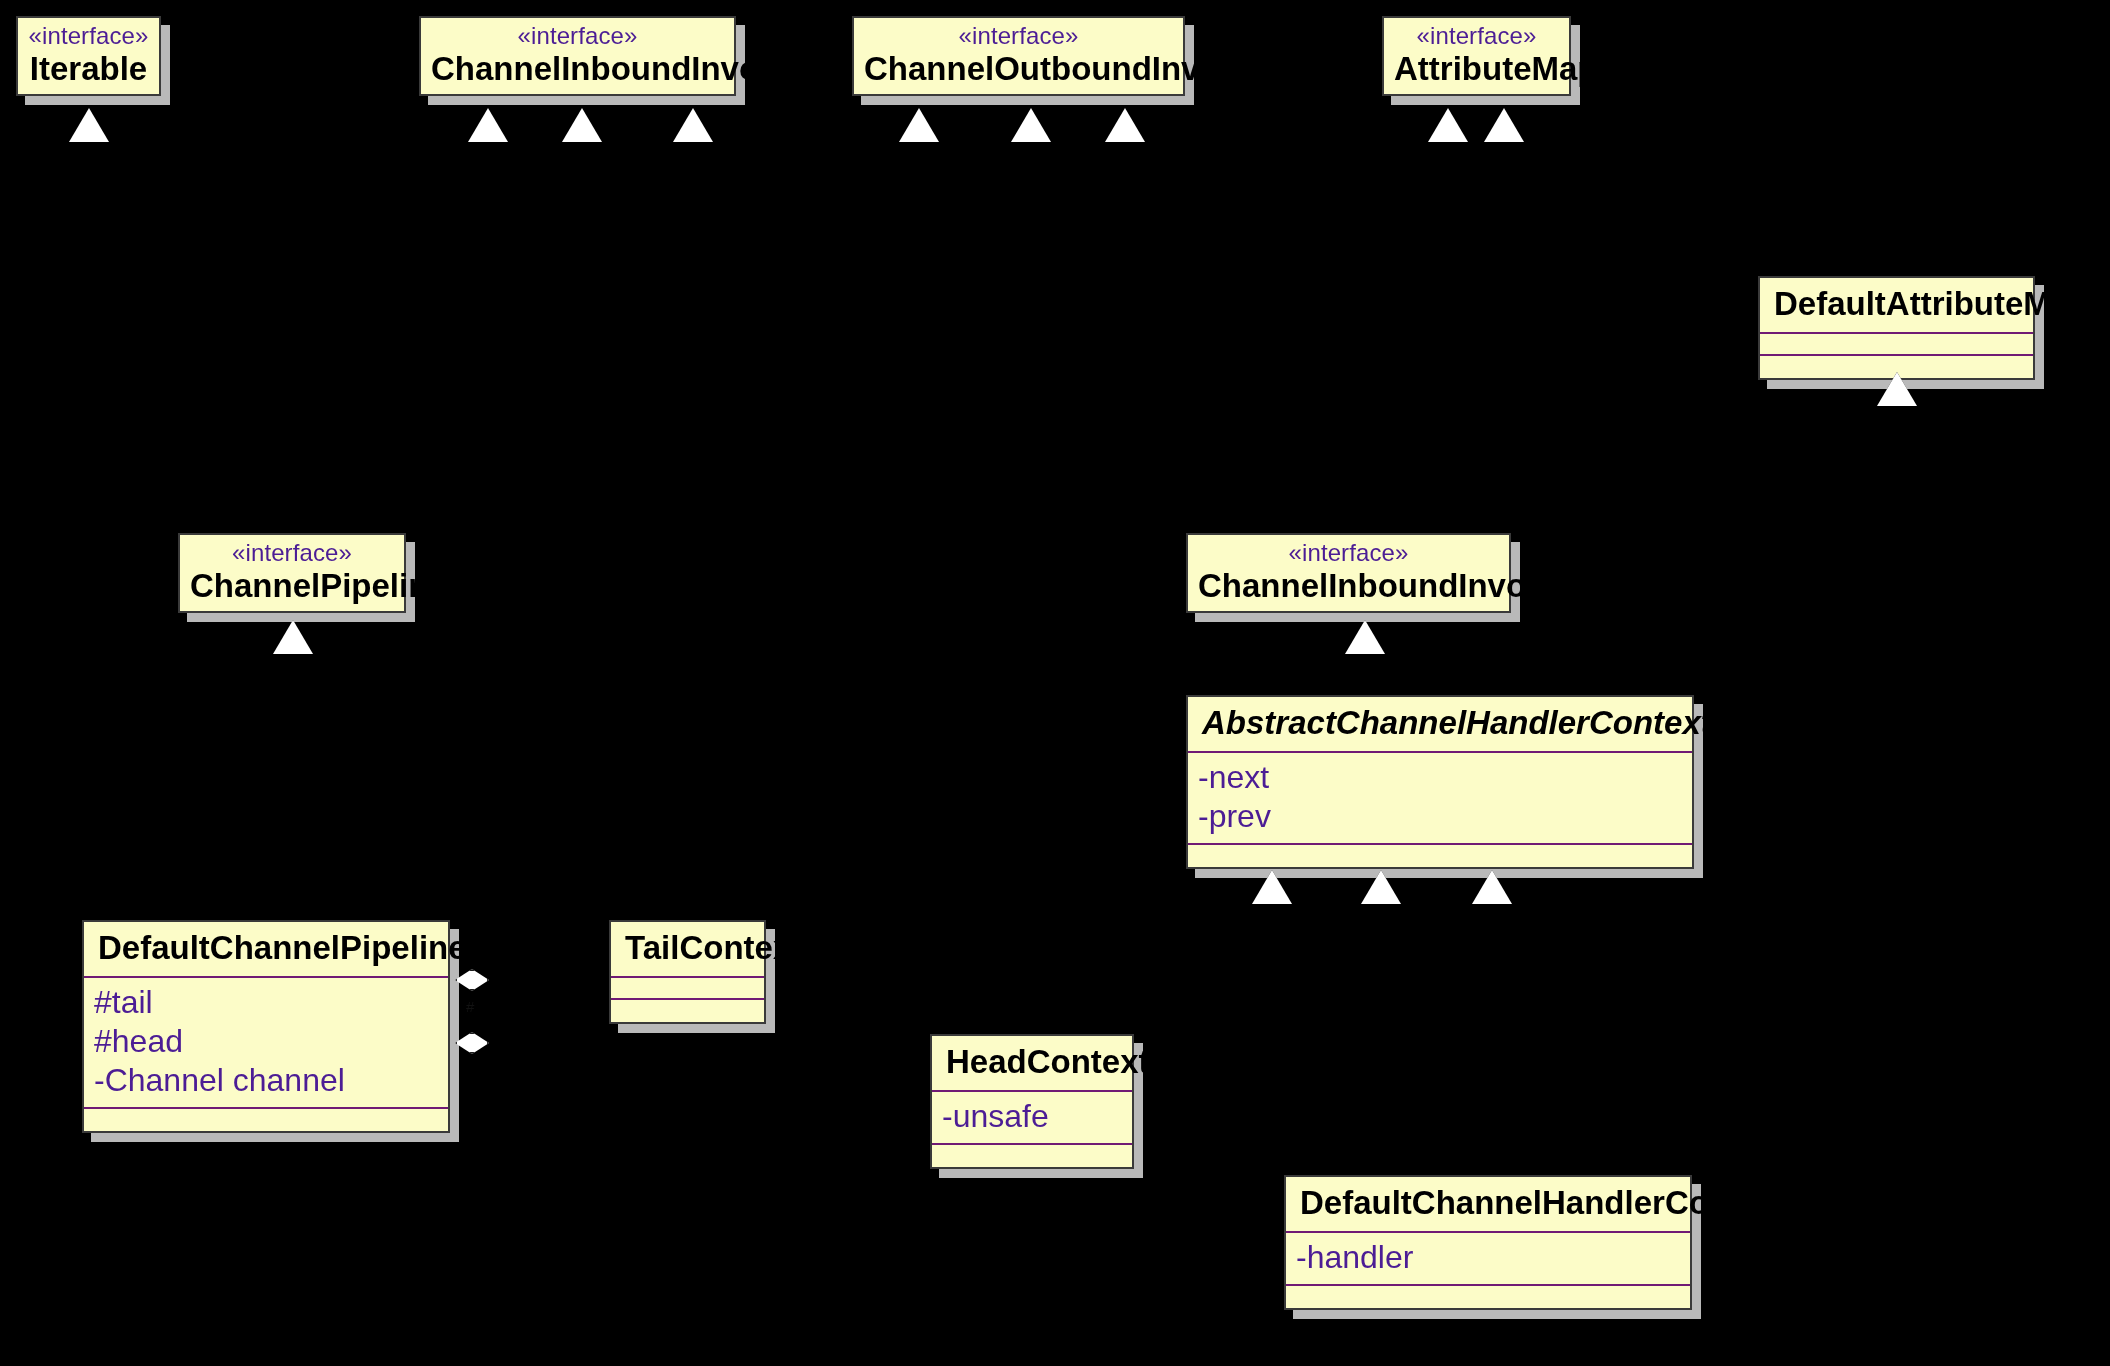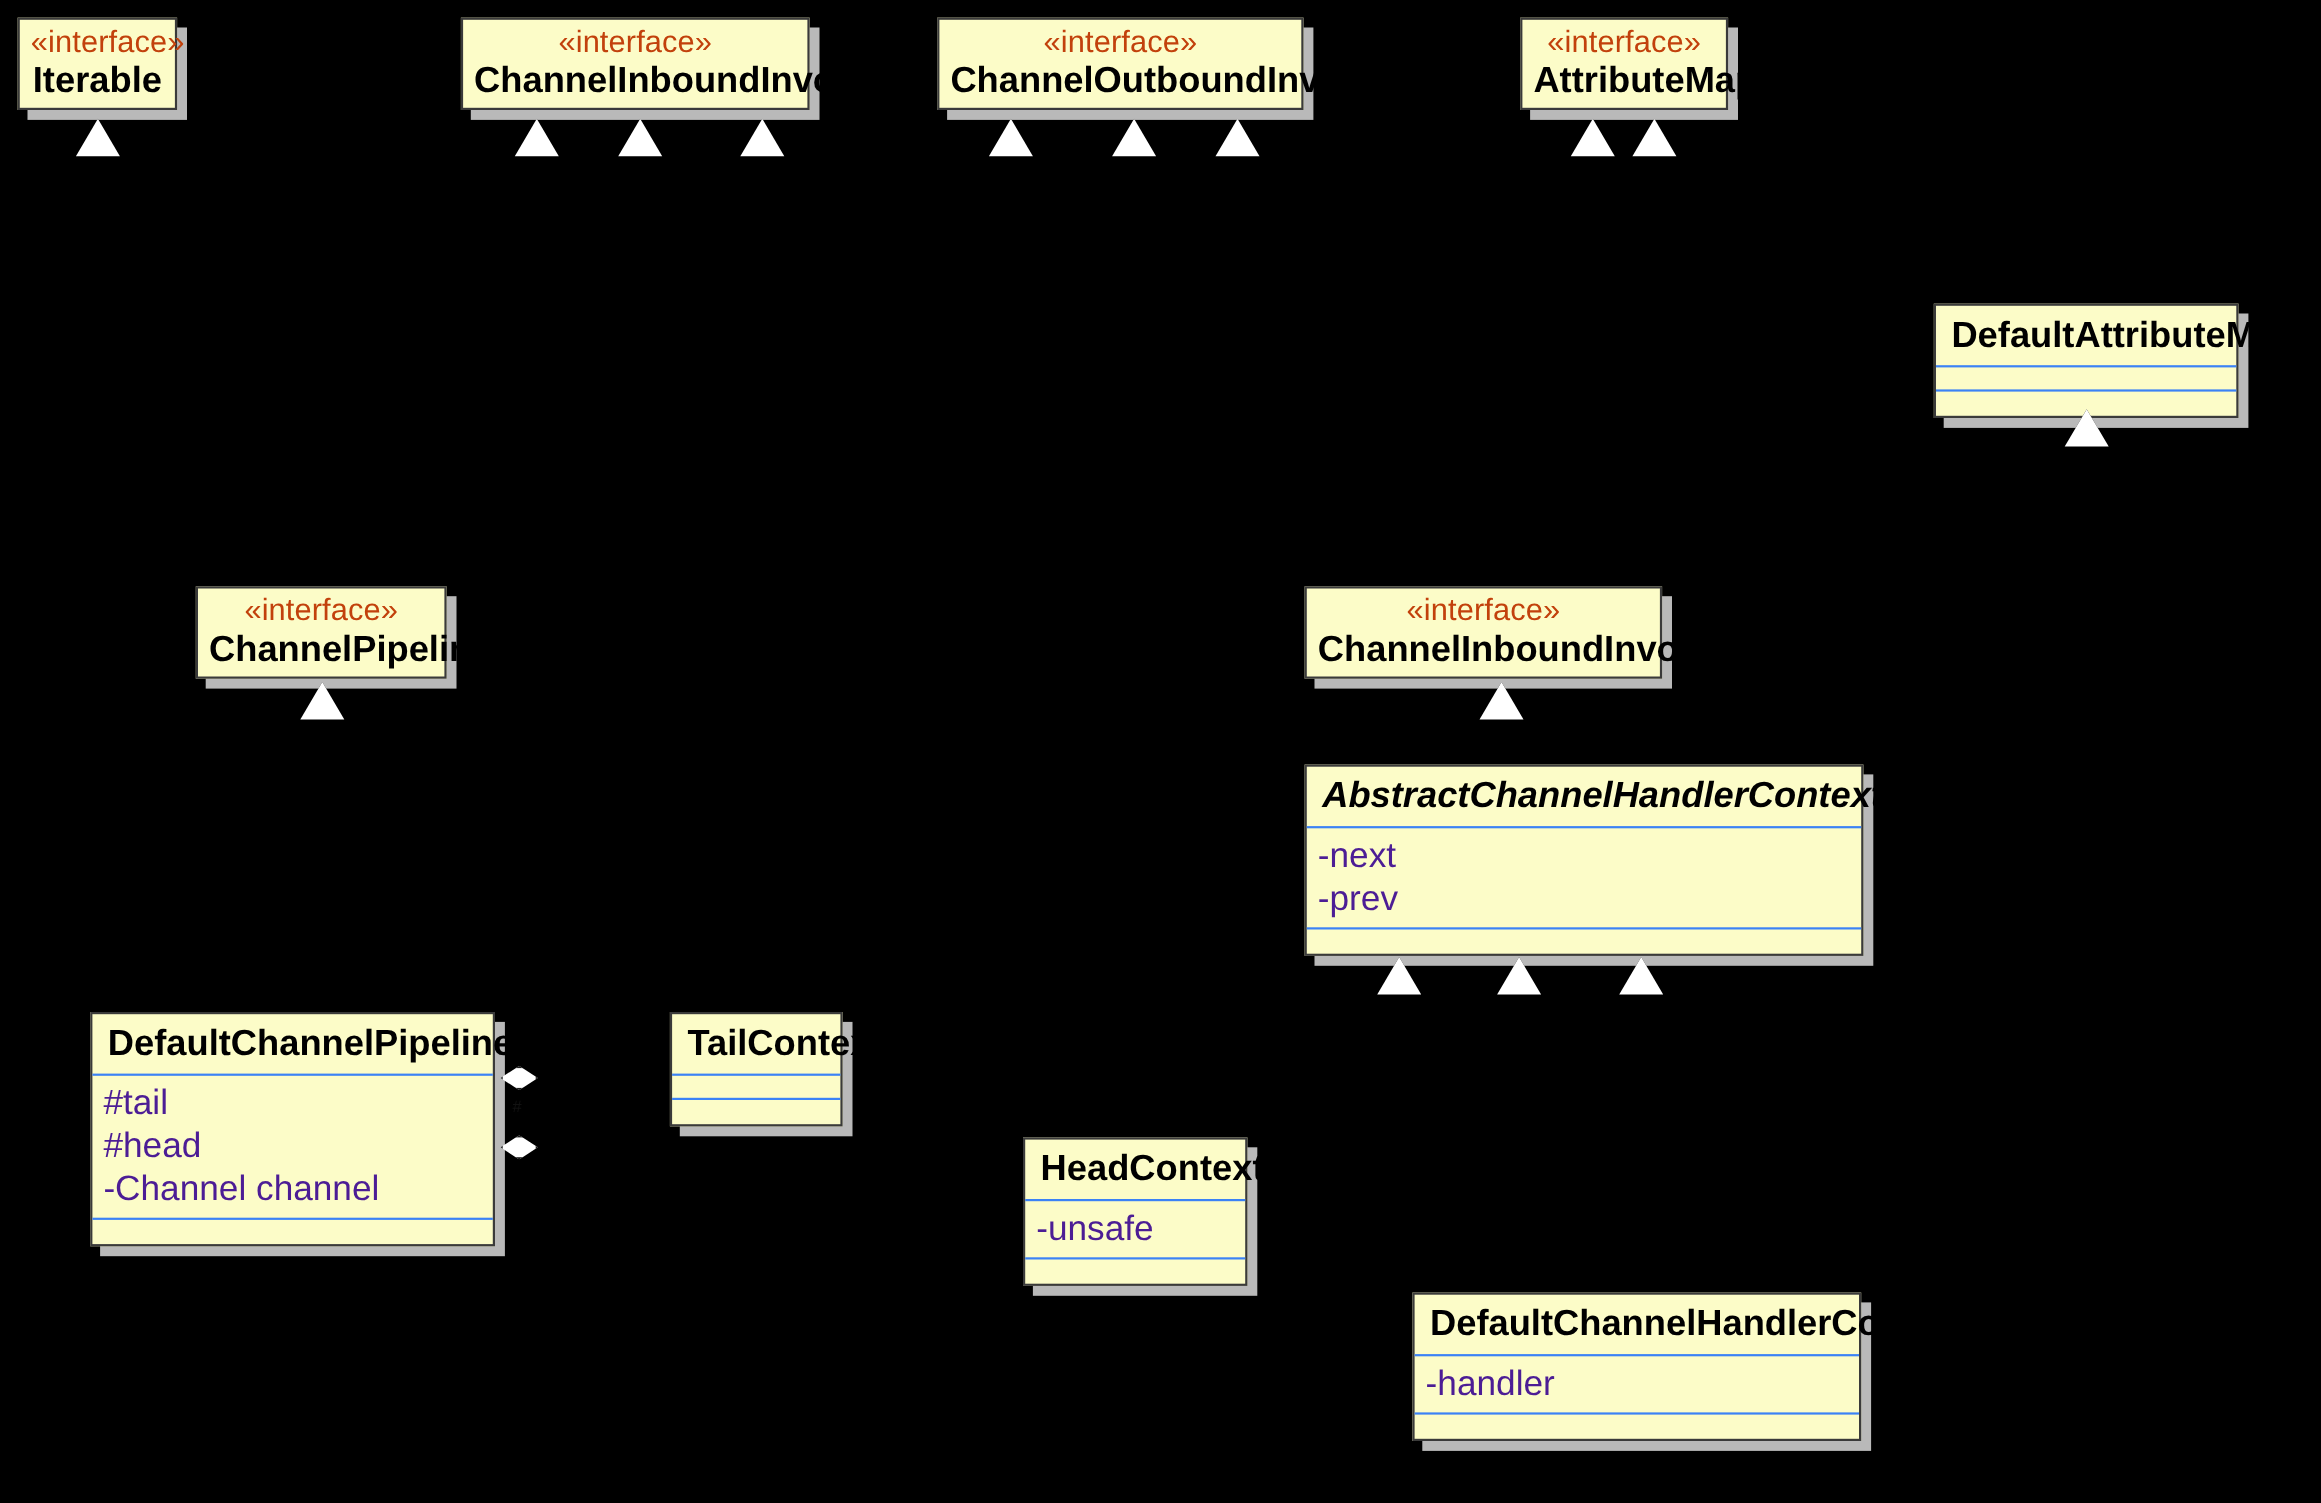--- a/index.html
+++ b/index.html
@@ -20,36 +20,36 @@
   .uml-box {
     position: absolute;
     box-sizing: border-box;
     background: #FCFCC8;
     border: 2px solid #3a3a3a;
     box-shadow: 9px 9px 0 0 #b9b9b9;
     z-index: 5;
   }
   .uml-box .compartment {
     box-sizing: border-box;
-    border-bottom: 2px solid #3b82f6;
+    border-bottom: 2px solid #701a75;
   }
   .uml-box .compartment:last-child {
     border-bottom: none;
   }
 
   .title-comp {
     text-align: center;
     padding: 4px 10px 6px 10px;
     line-height: 1.15;
   }
   .stereotype {
     display: block;
-    font-size: 28px;
+    font-size: 24px;
     font-weight: normal;
-    color: #c2410c;
+    color: #4c1d95;
     letter-spacing: 0.1px;
   }
   .cls-name {
     display: block;
     font-size: 33px;
     font-weight: bold;
     color: #000;
     white-space: nowrap;
   }
   .cls-name.abstract {

